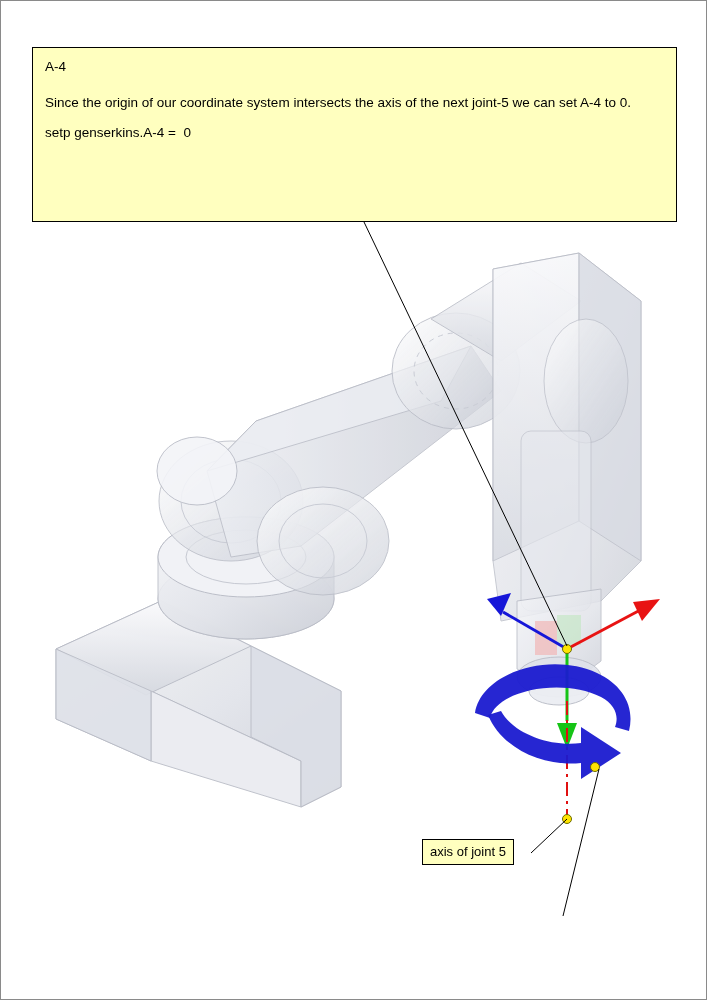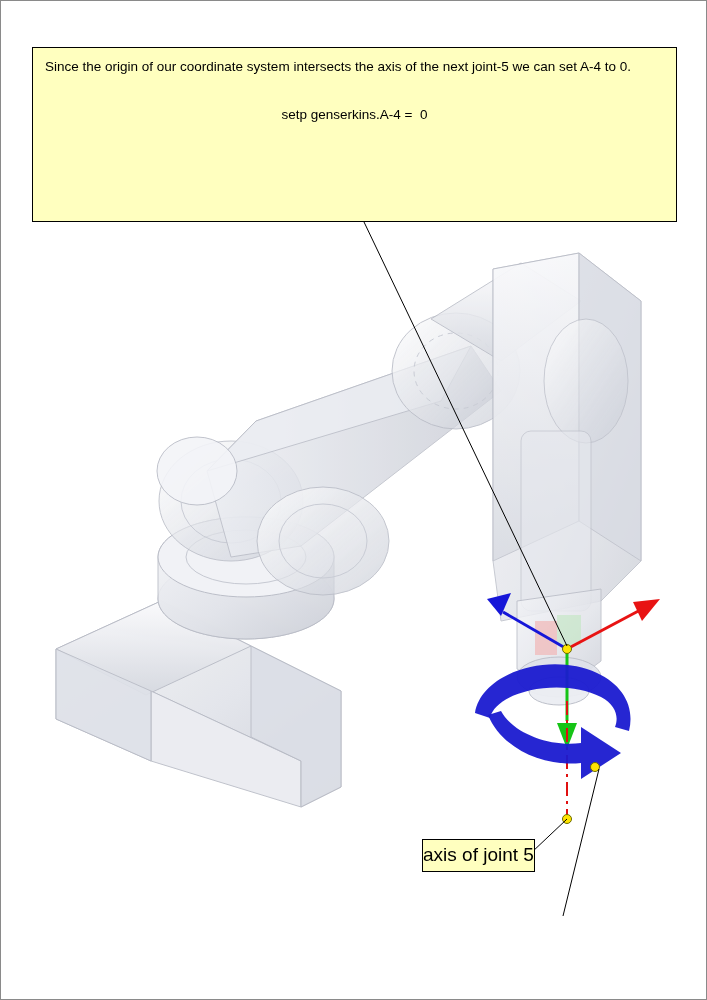--- a/index.html
+++ b/index.html
@@ -41,34 +41,33 @@
   #note-a4 {
     left: 31px;
     top: 46px;
     width: 645px;
     height: 175px;
   }
   #note-a4 .note-title {
     margin: 0 0 18px 0;
   }
   #note-a4 .note-body {
-    margin: 0 0 30px 0;
+    margin: 0 0 12px 0;
   }
   #note-a4 .note-code {
     margin: 0;
     white-space: pre;
-    text-align: center;
   }
   .small-label {
     position: absolute;
     background: #ffffbf;
     border: 1px solid #000000;
     box-sizing: border-box;
-    padding: 4px 0;
-    font-size: 19px;
+    padding: 4px 7px;
+    font-size: 13px;
     line-height: 1.2;
     color: #000000;
     white-space: nowrap;
     text-align: right;
   }
   #label-axis-joint5 {
     left: 421px;
     top: 838px;
   }
   #label-positive-rotation {
@@ -183,19 +182,20 @@
                C548,746 512,732 500,710 Z" fill="#1a1ad0" opacity="0.95"></path>
       <circle cx="594" cy="766" r="4.5" fill="#ffe400" stroke="#6b6b00" stroke-width="1"></circle>
     </g>
 
     <line x1="363" y1="221" x2="566" y2="645" stroke="#000000" stroke-width="1"></line>
     <line x1="566" y1="818" x2="530" y2="852" stroke="#000000" stroke-width="1"></line>
     <line x1="598" y1="768" x2="562" y2="915" stroke="#000000" stroke-width="1"></line>
   </svg>
 
   <div class="note-box" id="note-a4">
+    <p class="note-title">A-4</p>
     <p class="note-body">Since the origin of our coordinate system intersects the axis of the next joint-5 we can set A-4 to 0.</p>
     <p class="note-code">setp genserkins.A-4 =  0</p>
   </div>
 
   <div class="small-label" id="label-axis-joint5">axis of joint 5</div>
 
 </div>
 
 </body></html>

